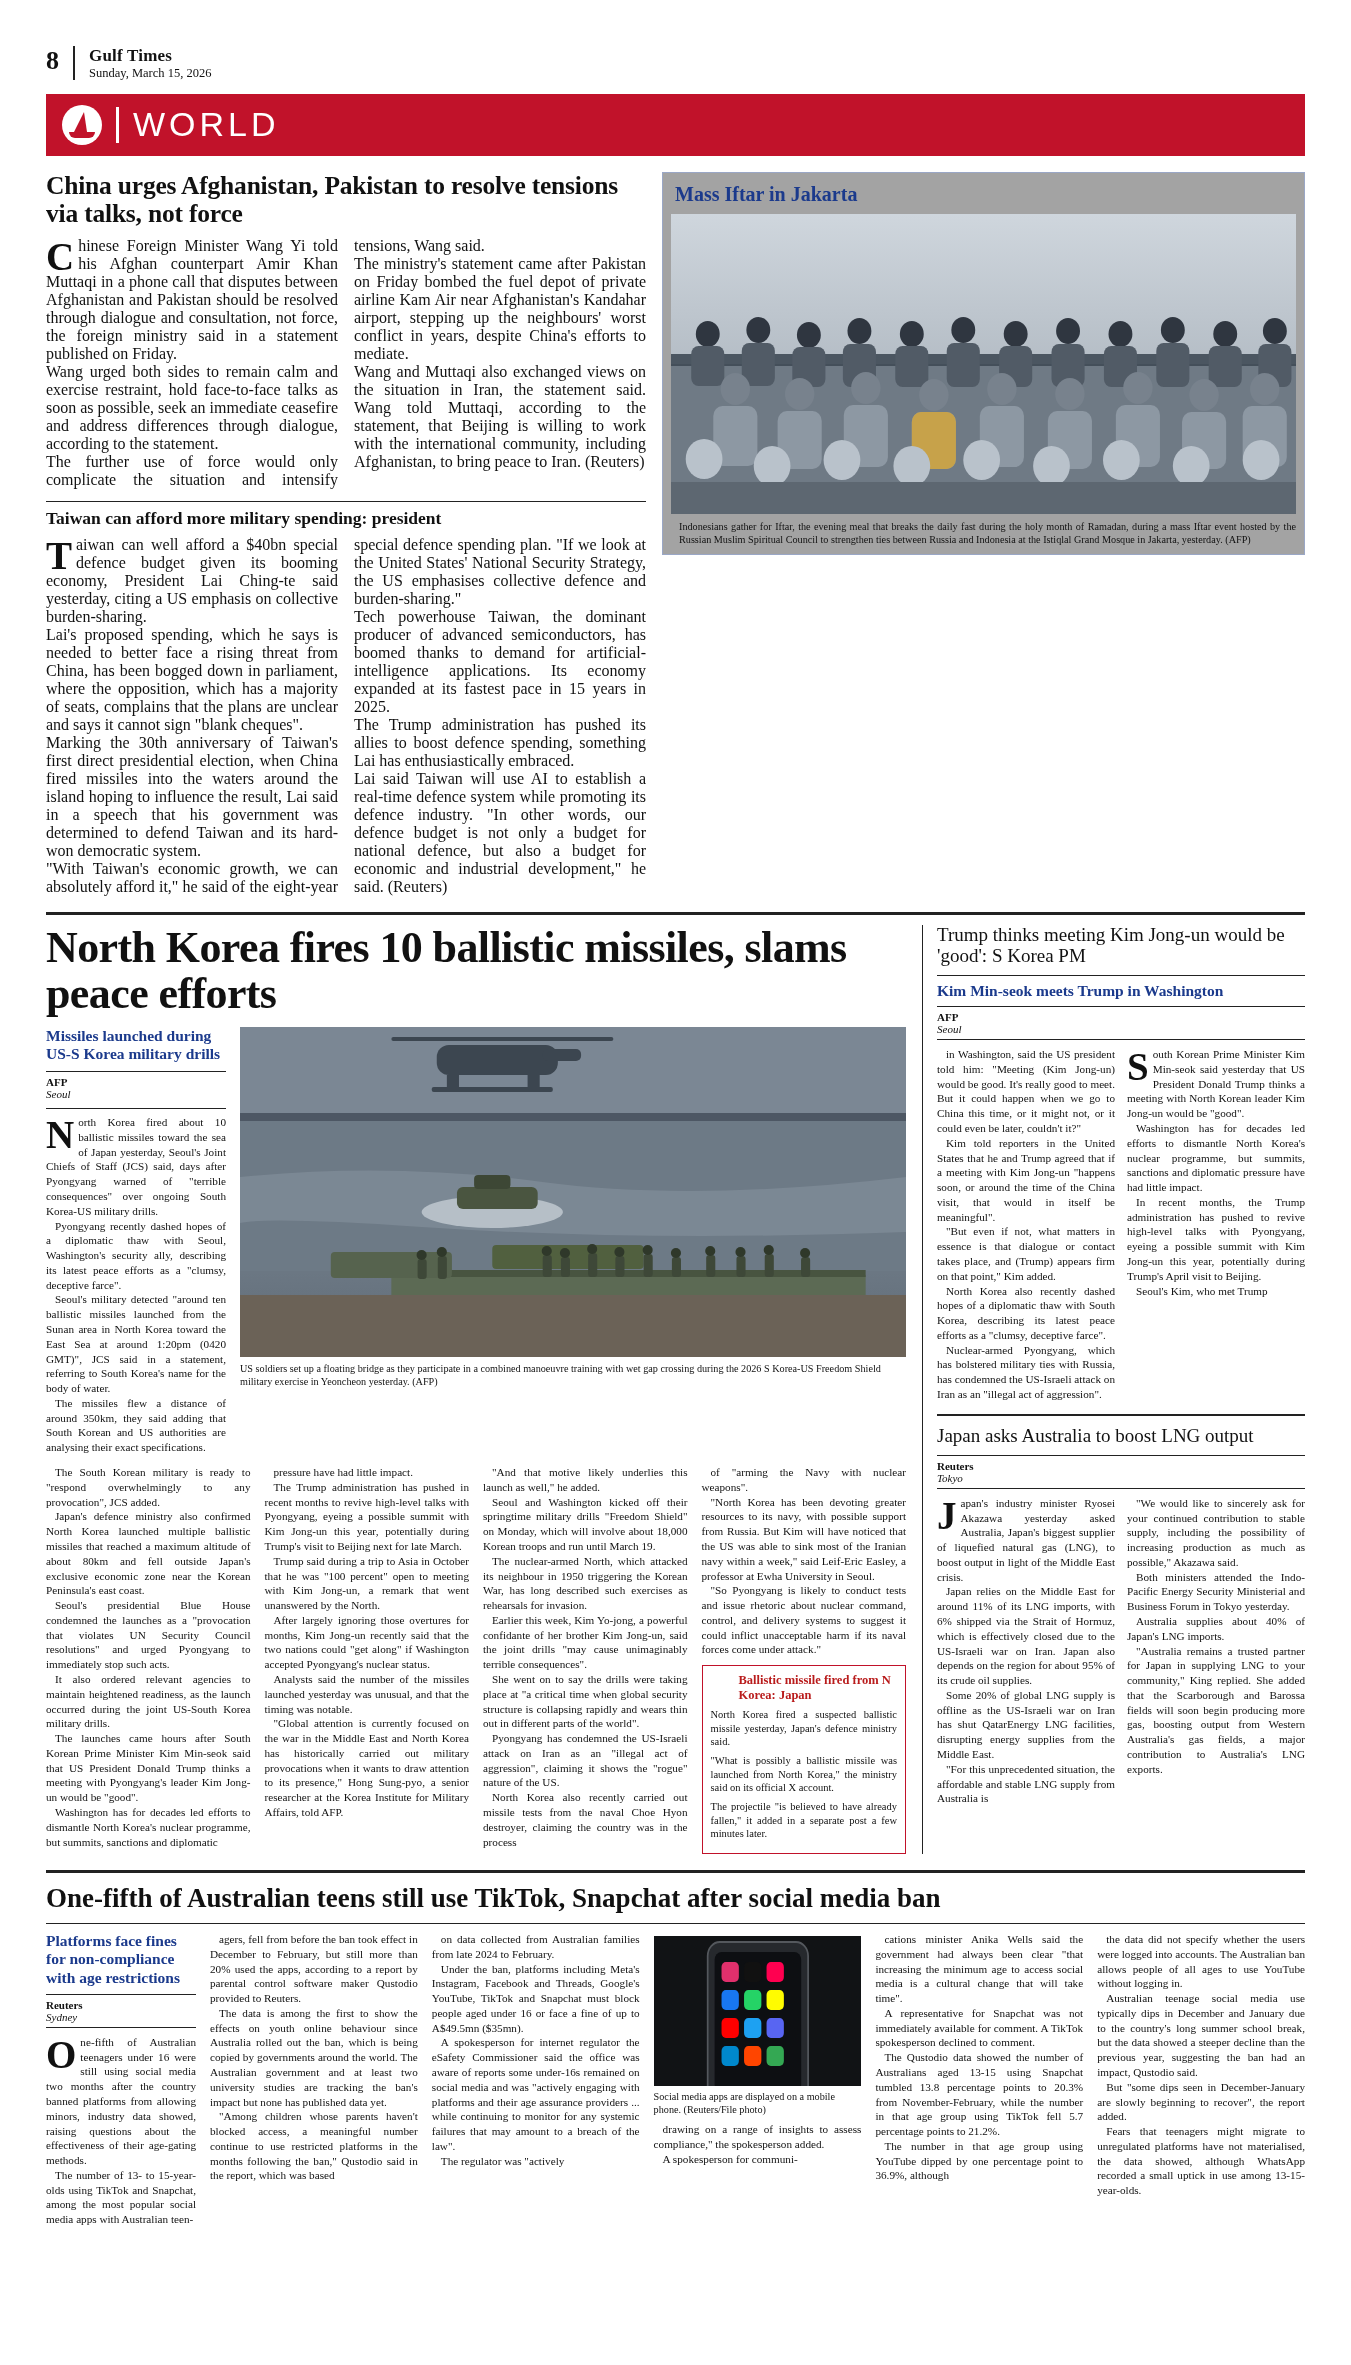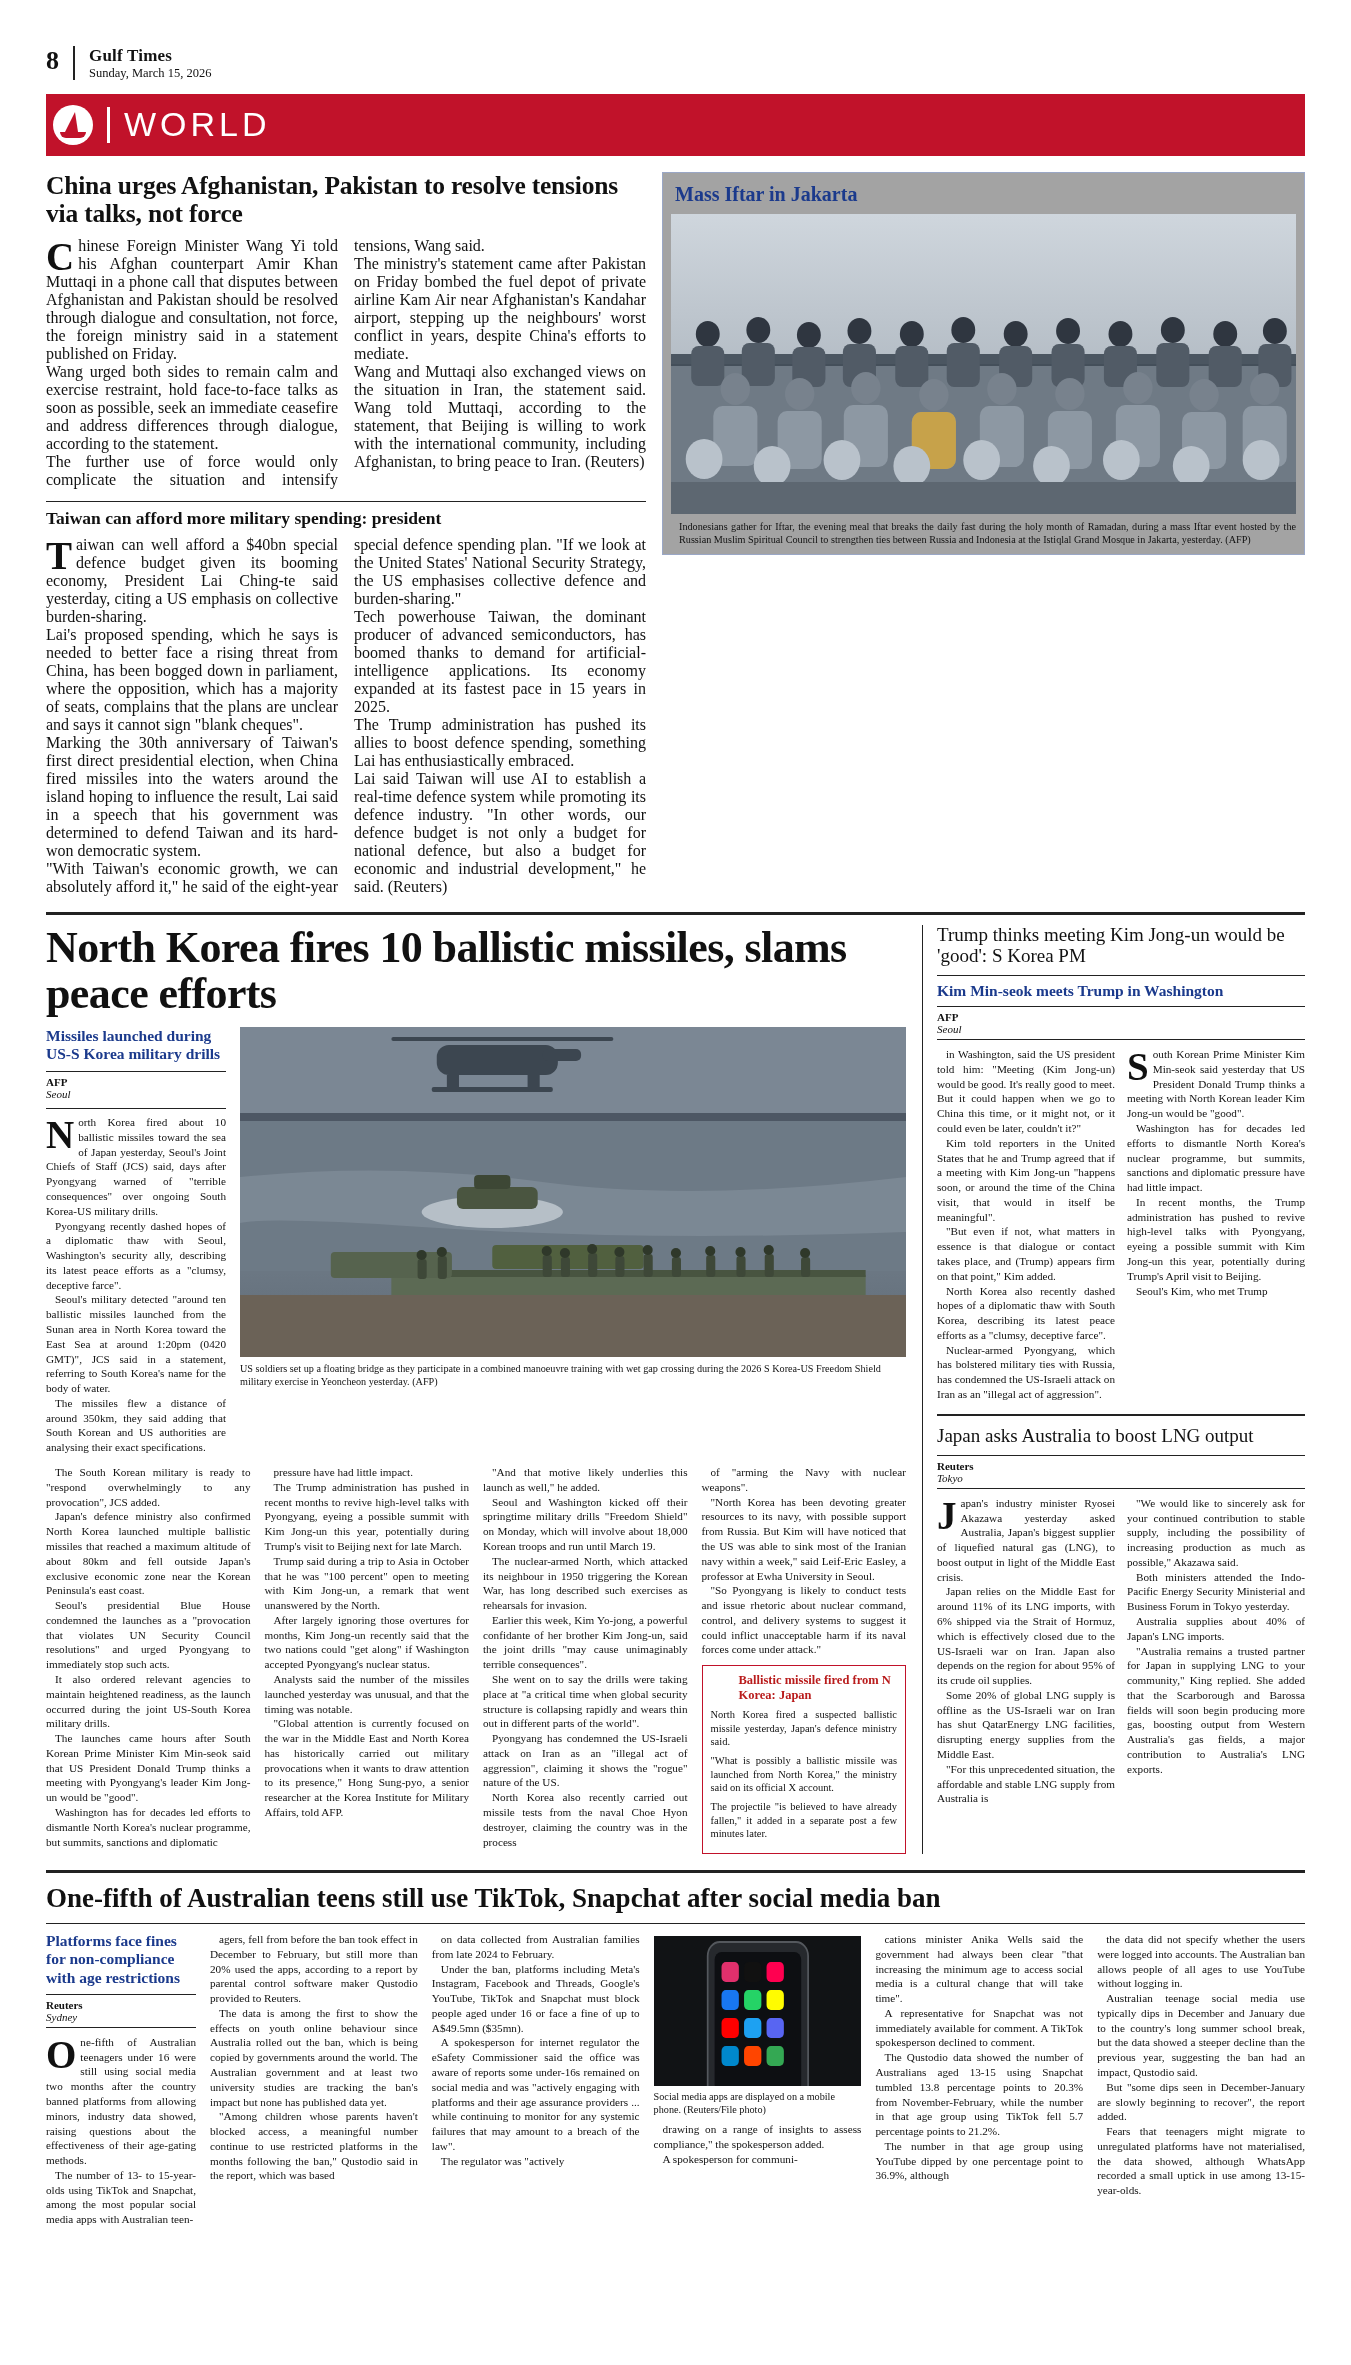--- a/index.html
+++ b/index.html
@@ -35,21 +35,21 @@
   .mast-text { line-height: 1.15; }
   .mast-title { font-size: 17px; font-weight: bold; letter-spacing: .2px; }
   .mast-date { font-size: 12.5px; }
 
   .redbar {
     margin-top: 8px;
     height: 62px;
     background: #c1122a;
     display: flex;
     align-items: center;
-    padding-left: 7px;
+    padding-left: 16px;
     gap: 14px;
   }
   .logo-circle {
     width: 40px; height: 40px; border-radius: 50%;
     background: #fff; position: relative; flex: none;
   }
   .logo-circle::before {
     content:""; position:absolute; left:12px; top:7px;
     width:0; height:0;
     border-left: 10px solid transparent;

